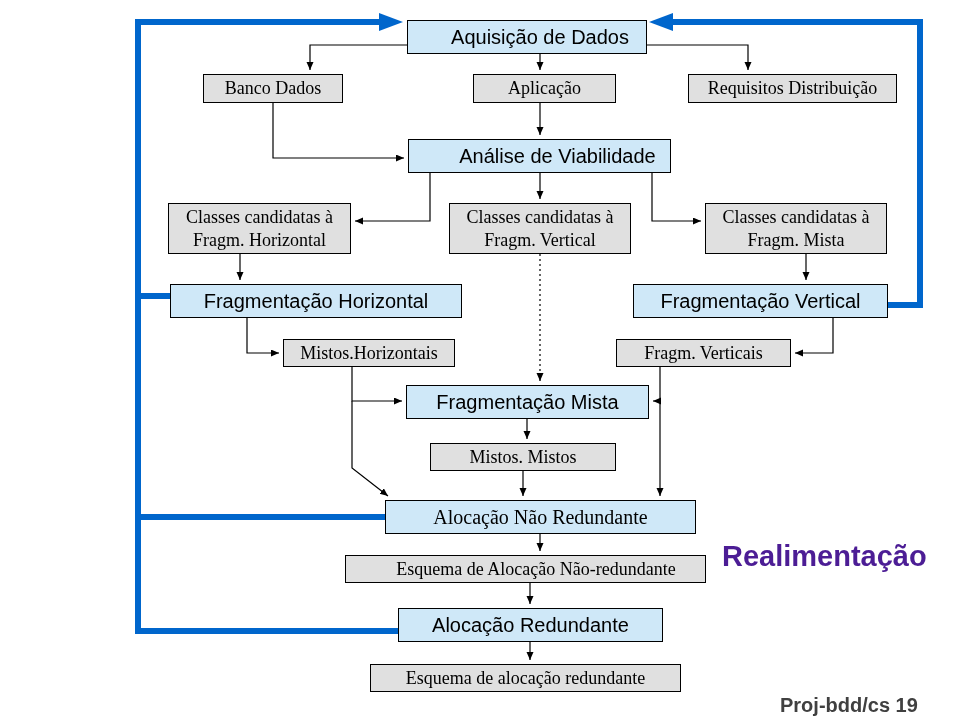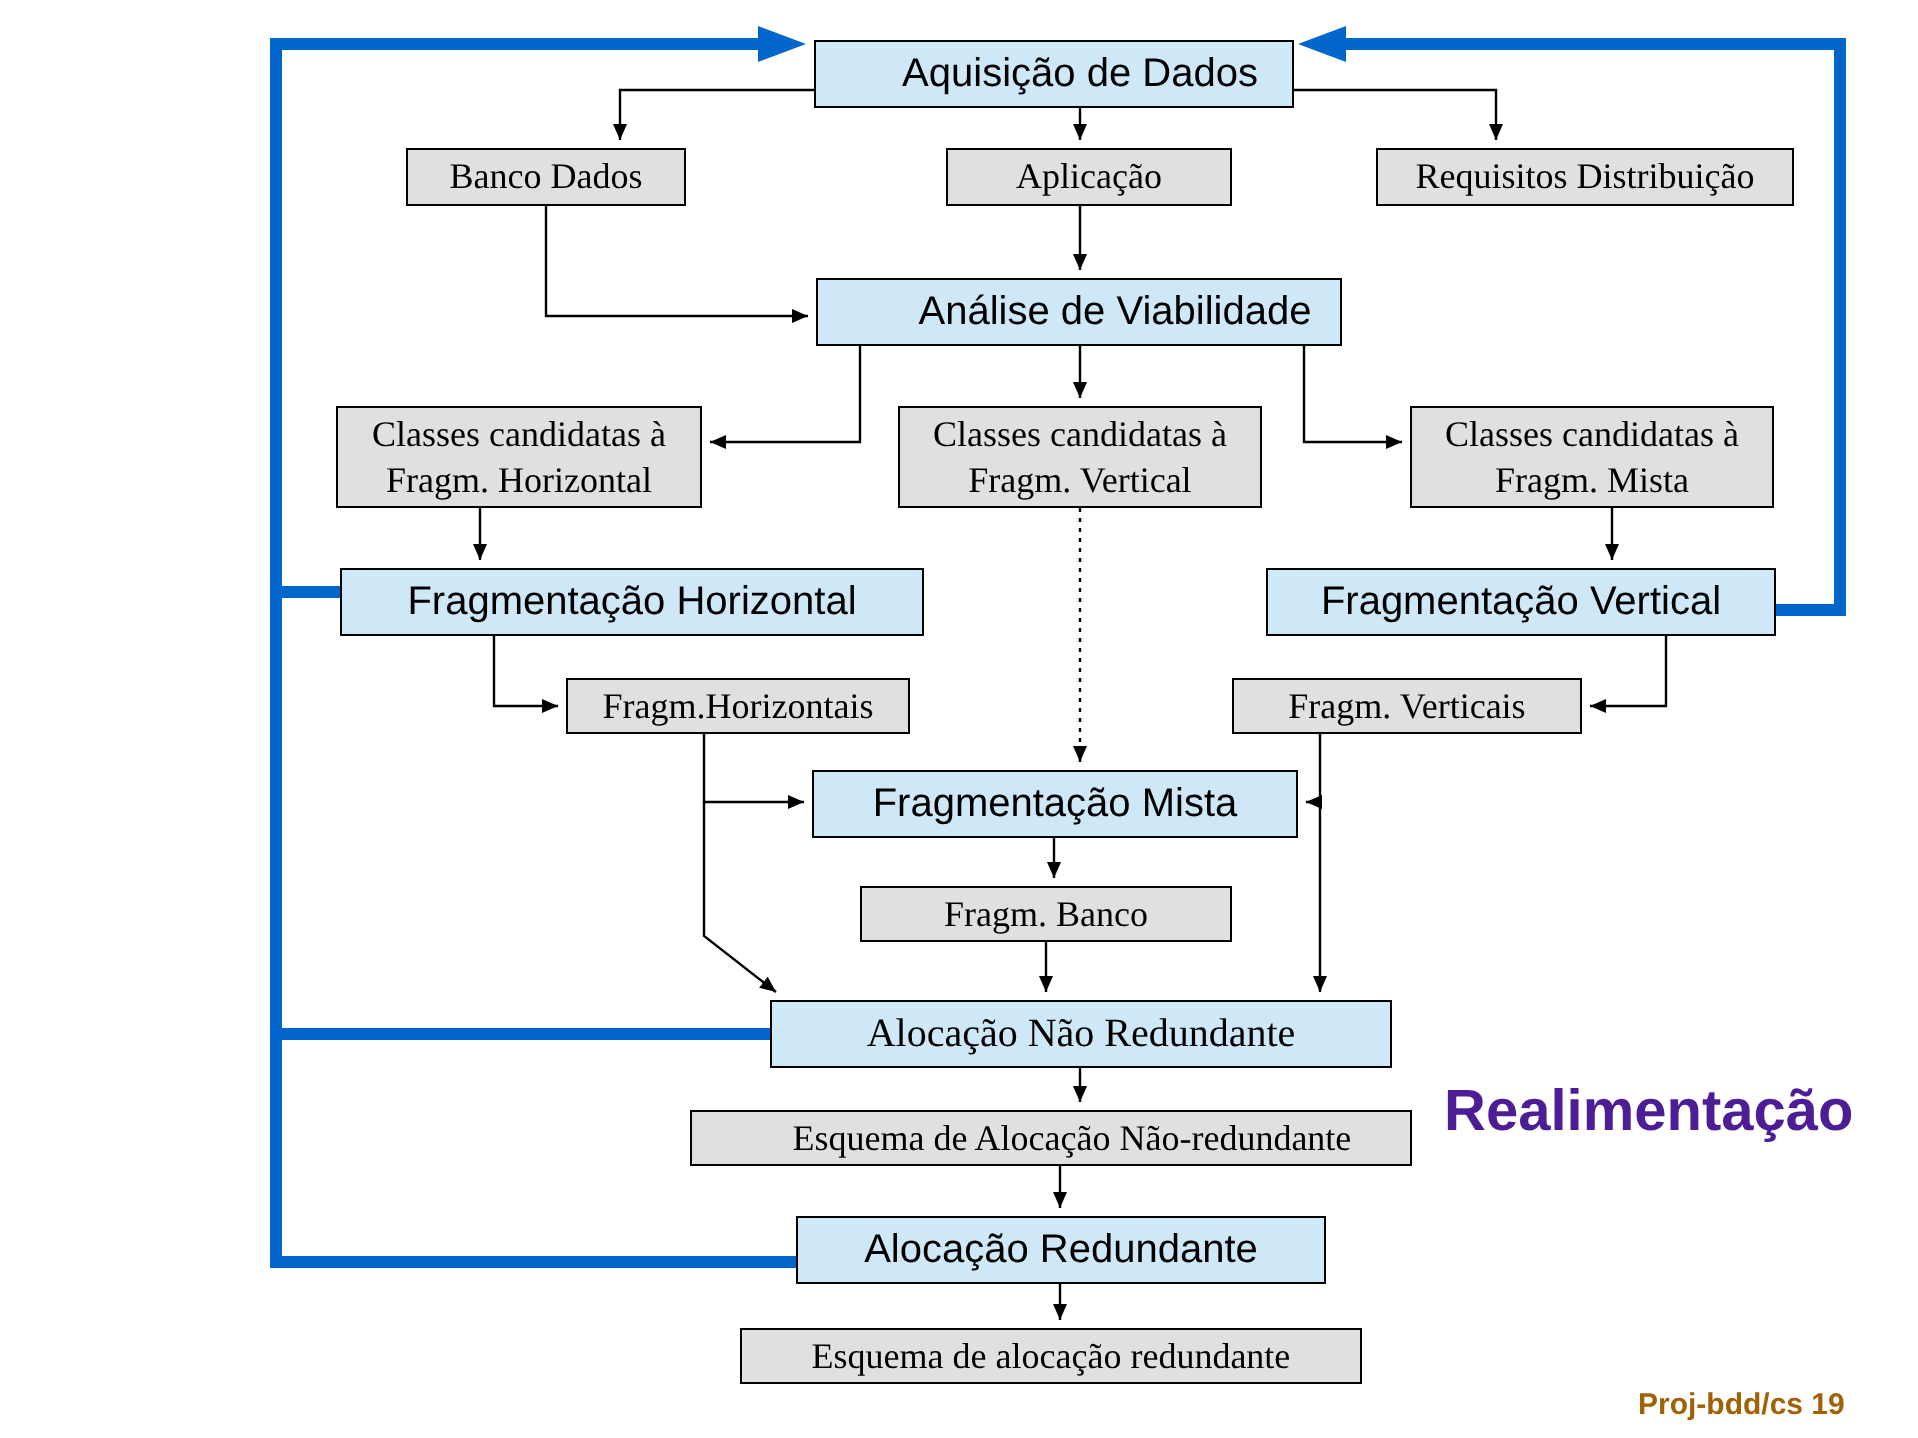--- a/index.html
+++ b/index.html
@@ -34,22 +34,22 @@
   .n-enr{left:345px;top:555px;width:361px;height:28px;padding-left:21px;}
   .n-ar{left:398px;top:608px;width:265px;height:34px;}
   .n-er{left:370px;top:664px;width:311px;height:28px;}
 
   .feedback-label{
     position:absolute;z-index:2;left:722px;top:540px;
     font-family:"Liberation Sans",sans-serif;font-weight:bold;font-size:29px;
     color:#4c1d95;white-space:nowrap;
   }
   .footer{
-    position:absolute;z-index:2;left:819px;top:694px;
-    font-family:"Liberation Sans",sans-serif;font-weight:bold;font-size:15px;color:#a16207;
+    position:absolute;z-index:2;left:780px;top:694px;
+    font-family:"Liberation Sans",sans-serif;font-weight:bold;font-size:20px;color:#404040;
     white-space:nowrap;
   }
 </style>
 </head>
 <body>
 
 <div id="canvas">
 
   <svg class="wires" width="959" height="719" viewBox="0 0 959 719">
     <defs>
@@ -102,24 +102,24 @@
   <div class="box gray n-requisitos">Requisitos Distribuição</div>
   <div class="box blue n-analise">Análise de Viabilidade</div>
   <div class="box gray n-cch">Classes candidatas à
 Fragm. Horizontal</div>
   <div class="box gray n-ccv">Classes candidatas à
 Fragm. Vertical</div>
   <div class="box gray n-ccm">Classes candidatas à
 Fragm. Mista</div>
   <div class="box blue n-fh">Fragmentação Horizontal</div>
   <div class="box blue n-fv">Fragmentação Vertical</div>
-  <div class="box gray n-fhs">Fragm.Horizontais</div>
+  <div class="box gray n-fhs">Mistos.Horizontais</div>
   <div class="box gray n-fvs">Fragm. Verticais</div>
   <div class="box blue n-fm">Fragmentação Mista</div>
-  <div class="box gray n-fms">Fragm. Banco</div>
+  <div class="box gray n-fms">Mistos. Mistos</div>
   <div class="box blue n-anr">Alocação Não Redundante</div>
   <div class="box gray n-enr">Esquema de Alocação Não-redundante</div>
   <div class="box gray n-er">Esquema de alocação redundante</div>
   <div class="box blue n-ar">Alocação Redundante</div>
 
   <div class="feedback-label">Realimentação</div>
   <div class="footer">Proj-bdd/cs 19</div>
 
 </div>
 

